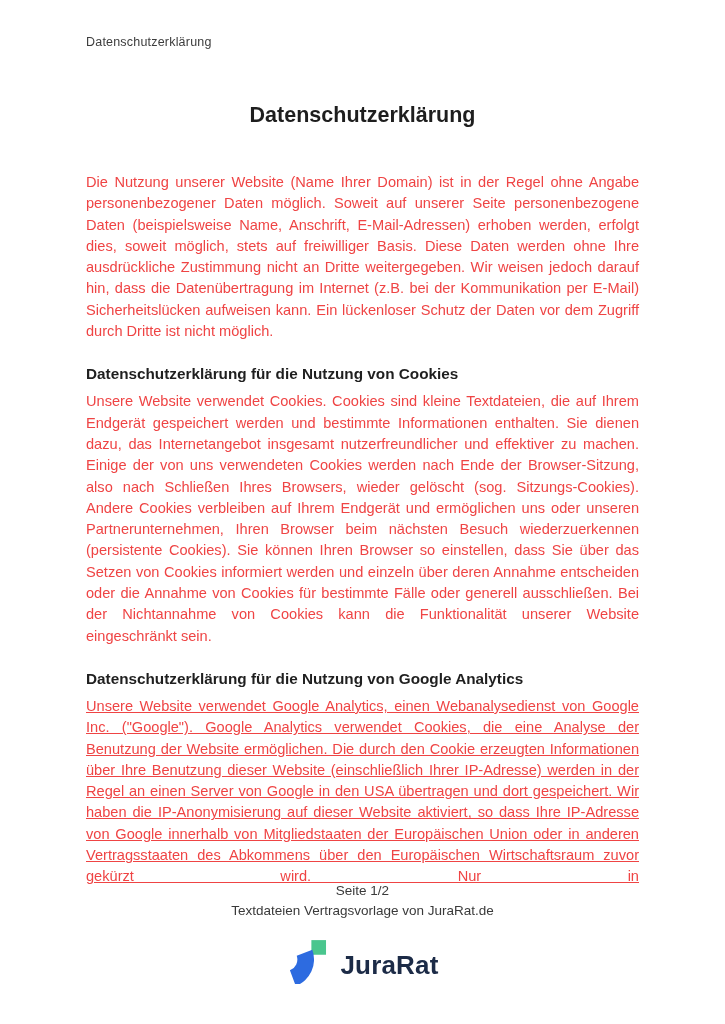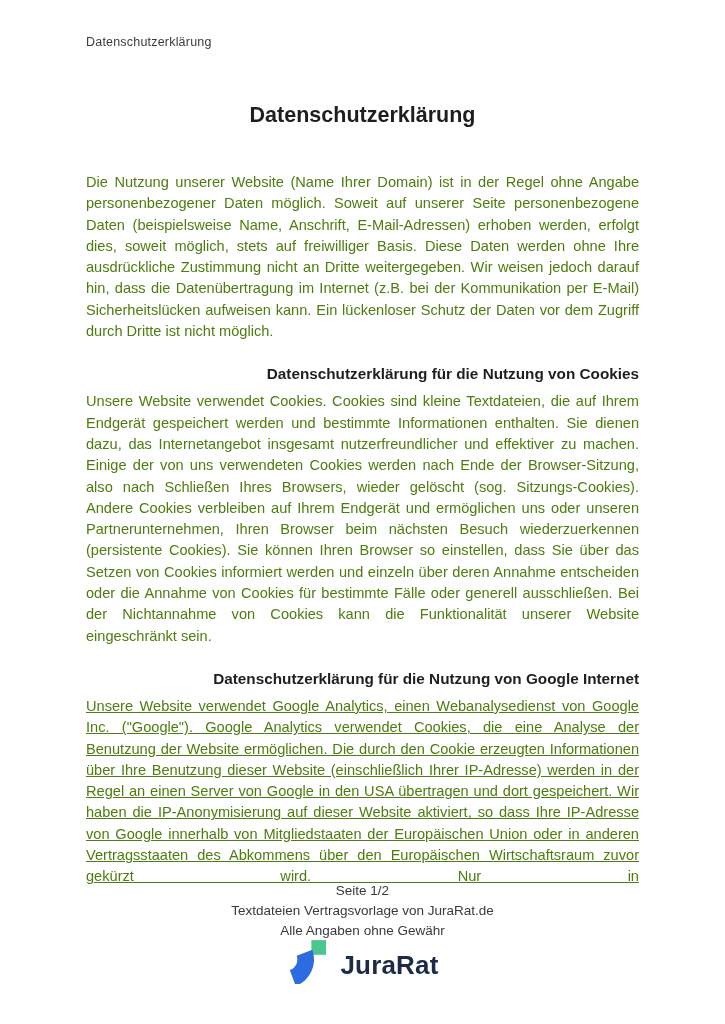--- a/index.html
+++ b/index.html
@@ -38,33 +38,32 @@
     position: absolute;
     top: 172px;
     left: 86px;
     right: 86px;
   }
   .par {
     margin: 0;
     font-size: 14.6px;
     line-height: 21.3px;
     text-align: justify;
-    color: #4d7c0f;
+    color: #ef4444;
   }
   .par.cut {
     text-align-last: justify;
     text-decoration: underline;
   }
   .section-heading {
     margin: 22px 0 7px 0;
     font-size: 15.3px;
     line-height: 20px;
     font-weight: 700;
     color: #1f1f1f;
-    text-align: right;
   }
   .footer {
     position: absolute;
     top: 881px;
     left: 0;
     width: 100%;
     text-align: center;
     font-size: 13.5px;
     line-height: 20px;
     color: #3a3a3a;
@@ -99,30 +98,29 @@
   <h1 class="doc-title">Datenschutzerklärung</h1>
 
   <div class="doc-body">
 
     <p class="par">Die Nutzung unserer Website (Name Ihrer Domain) ist in der Regel ohne Angabe personenbezogener Daten möglich. Soweit auf unserer Seite personenbezogene Daten (beispielsweise Name, Anschrift, E-Mail-Adressen) erhoben werden, erfolgt dies, soweit möglich, stets auf freiwilliger Basis. Diese Daten werden ohne Ihre ausdrückliche Zustimmung nicht an Dritte weitergegeben. Wir weisen jedoch darauf hin, dass die Datenübertragung im Internet (z.B. bei der Kommunikation per E-Mail) Sicherheitslücken aufweisen kann. Ein lückenloser Schutz der Daten vor dem Zugriff durch Dritte ist nicht möglich.</p>
 
     <h2 class="section-heading">Datenschutzerklärung für die Nutzung von Cookies</h2>
 
     <p class="par">Unsere Website verwendet Cookies. Cookies sind kleine Textdateien, die auf Ihrem Endgerät gespeichert werden und bestimmte Informationen enthalten. Sie dienen dazu, das Internetangebot insgesamt nutzerfreundlicher und effektiver zu machen. Einige der von uns verwendeten Cookies werden nach Ende der Browser-Sitzung, also nach Schließen Ihres Browsers, wieder gelöscht (sog. Sitzungs-Cookies). Andere Cookies verbleiben auf Ihrem Endgerät und ermöglichen uns oder unseren Partnerunternehmen, Ihren Browser beim nächsten Besuch wiederzuerkennen (persistente Cookies). Sie können Ihren Browser so einstellen, dass Sie über das Setzen von Cookies informiert werden und einzeln über deren Annahme entscheiden oder die Annahme von Cookies für bestimmte Fälle oder generell ausschließen. Bei der Nichtannahme von Cookies kann die Funktionalität unserer Website eingeschränkt sein.</p>
 
-    <h2 class="section-heading">Datenschutzerklärung für die Nutzung von Google Internet</h2>
+    <h2 class="section-heading">Datenschutzerklärung für die Nutzung von Google Analytics</h2>
 
     <p class="par cut">Unsere Website verwendet Google Analytics, einen Webanalysedienst von Google Inc. ("Google"). Google Analytics verwendet Cookies, die eine Analyse der Benutzung der Website ermöglichen. Die durch den Cookie erzeugten Informationen über Ihre Benutzung dieser Website (einschließlich Ihrer IP-Adresse) werden in der Regel an einen Server von Google in den USA übertragen und dort gespeichert. Wir haben die IP-Anonymisierung auf dieser Website aktiviert, so dass Ihre IP-Adresse von Google innerhalb von Mitgliedstaaten der Europäischen Union oder in anderen Vertragsstaaten des Abkommens über den Europäischen Wirtschaftsraum zuvor gekürzt wird. Nur in</p>
 
   </div>
 
   <div class="footer">
     <div>Seite 1/2</div>
     <div>Textdateien Vertragsvorlage von JuraRat.de</div>
-    <div>Alle Angaben ohne Gewähr</div>
   </div>
 
   <div class="logo">
     <svg class="logo-icon" width="41" height="50" viewBox="0 0 42 51" aria-hidden="true">
       <rect x="26" y="0" width="15" height="15" fill="#4AC68E"></rect>
       <path d="M 27 10 A 29 29 0 0 1 10 47 L 4 31 A 12 12 0 0 0 11 16 Z" fill="#2D6BE0"></path>
     </svg>
     <span class="logo-text">JuraRat</span>
   </div>
 

